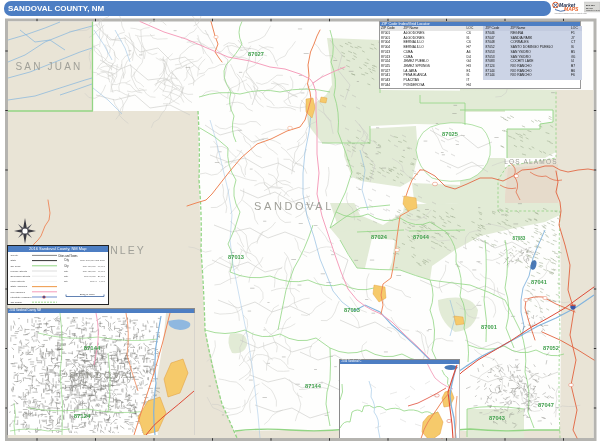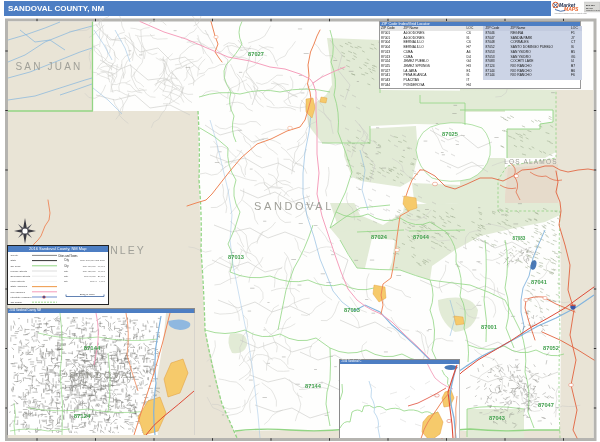--- a/index.html
+++ b/index.html
@@ -1,18 +1,18 @@
 <!DOCTYPE html>
 <html><head>
 <meta charset="utf-8">
 <style>
 html,body{margin:0;padding:0;background:#fff;}
 *{box-sizing:border-box;}
 #page{position:relative;width:600px;height:442px;background:#fff;overflow:hidden;font-family:"Liberation Sans",sans-serif;}
-#titlebar{position:absolute;left:4px;top:1px;width:547px;height:14.5px;background:#4d7ec3;color:#fff;font-size:8px;font-weight:bold;line-height:15px;padding-left:4px;}
+#titlebar{position:absolute;left:4px;top:1px;width:547px;height:14.5px;background:#4d7ec3;color:#fff;font-size:8px;font-weight:bold;line-height:15px;padding-left:4px;border-radius:7px;}
 #logo{position:absolute;left:551px;top:0px;width:49px;height:16px;font-size:4px;}
 #mapsvg{position:absolute;left:0;top:0;}
 .tbl{position:absolute;left:378.5px;top:20.5px;width:202px;height:68.5px;background:#fff;border:0.5px solid #999;font-size:3.3px;color:#111;}
 .tblhead{position:absolute;left:0;top:0;width:100%;height:4.8px;background:#4d7ec3;color:#fff;font-size:3.8px;line-height:4.8px;padding-left:2px;}
 .lav{position:absolute;left:103px;top:4.8px;width:99px;height:54px;background:#ccd4e6;}
 .trow{position:absolute;height:4.7px;line-height:4.7px;white-space:nowrap;}
 .c1{position:absolute;left:1.5px;}
 .c2{position:absolute;left:24px;}
 .c3{position:absolute;left:87px;}
 .c4{position:absolute;left:106px;}

